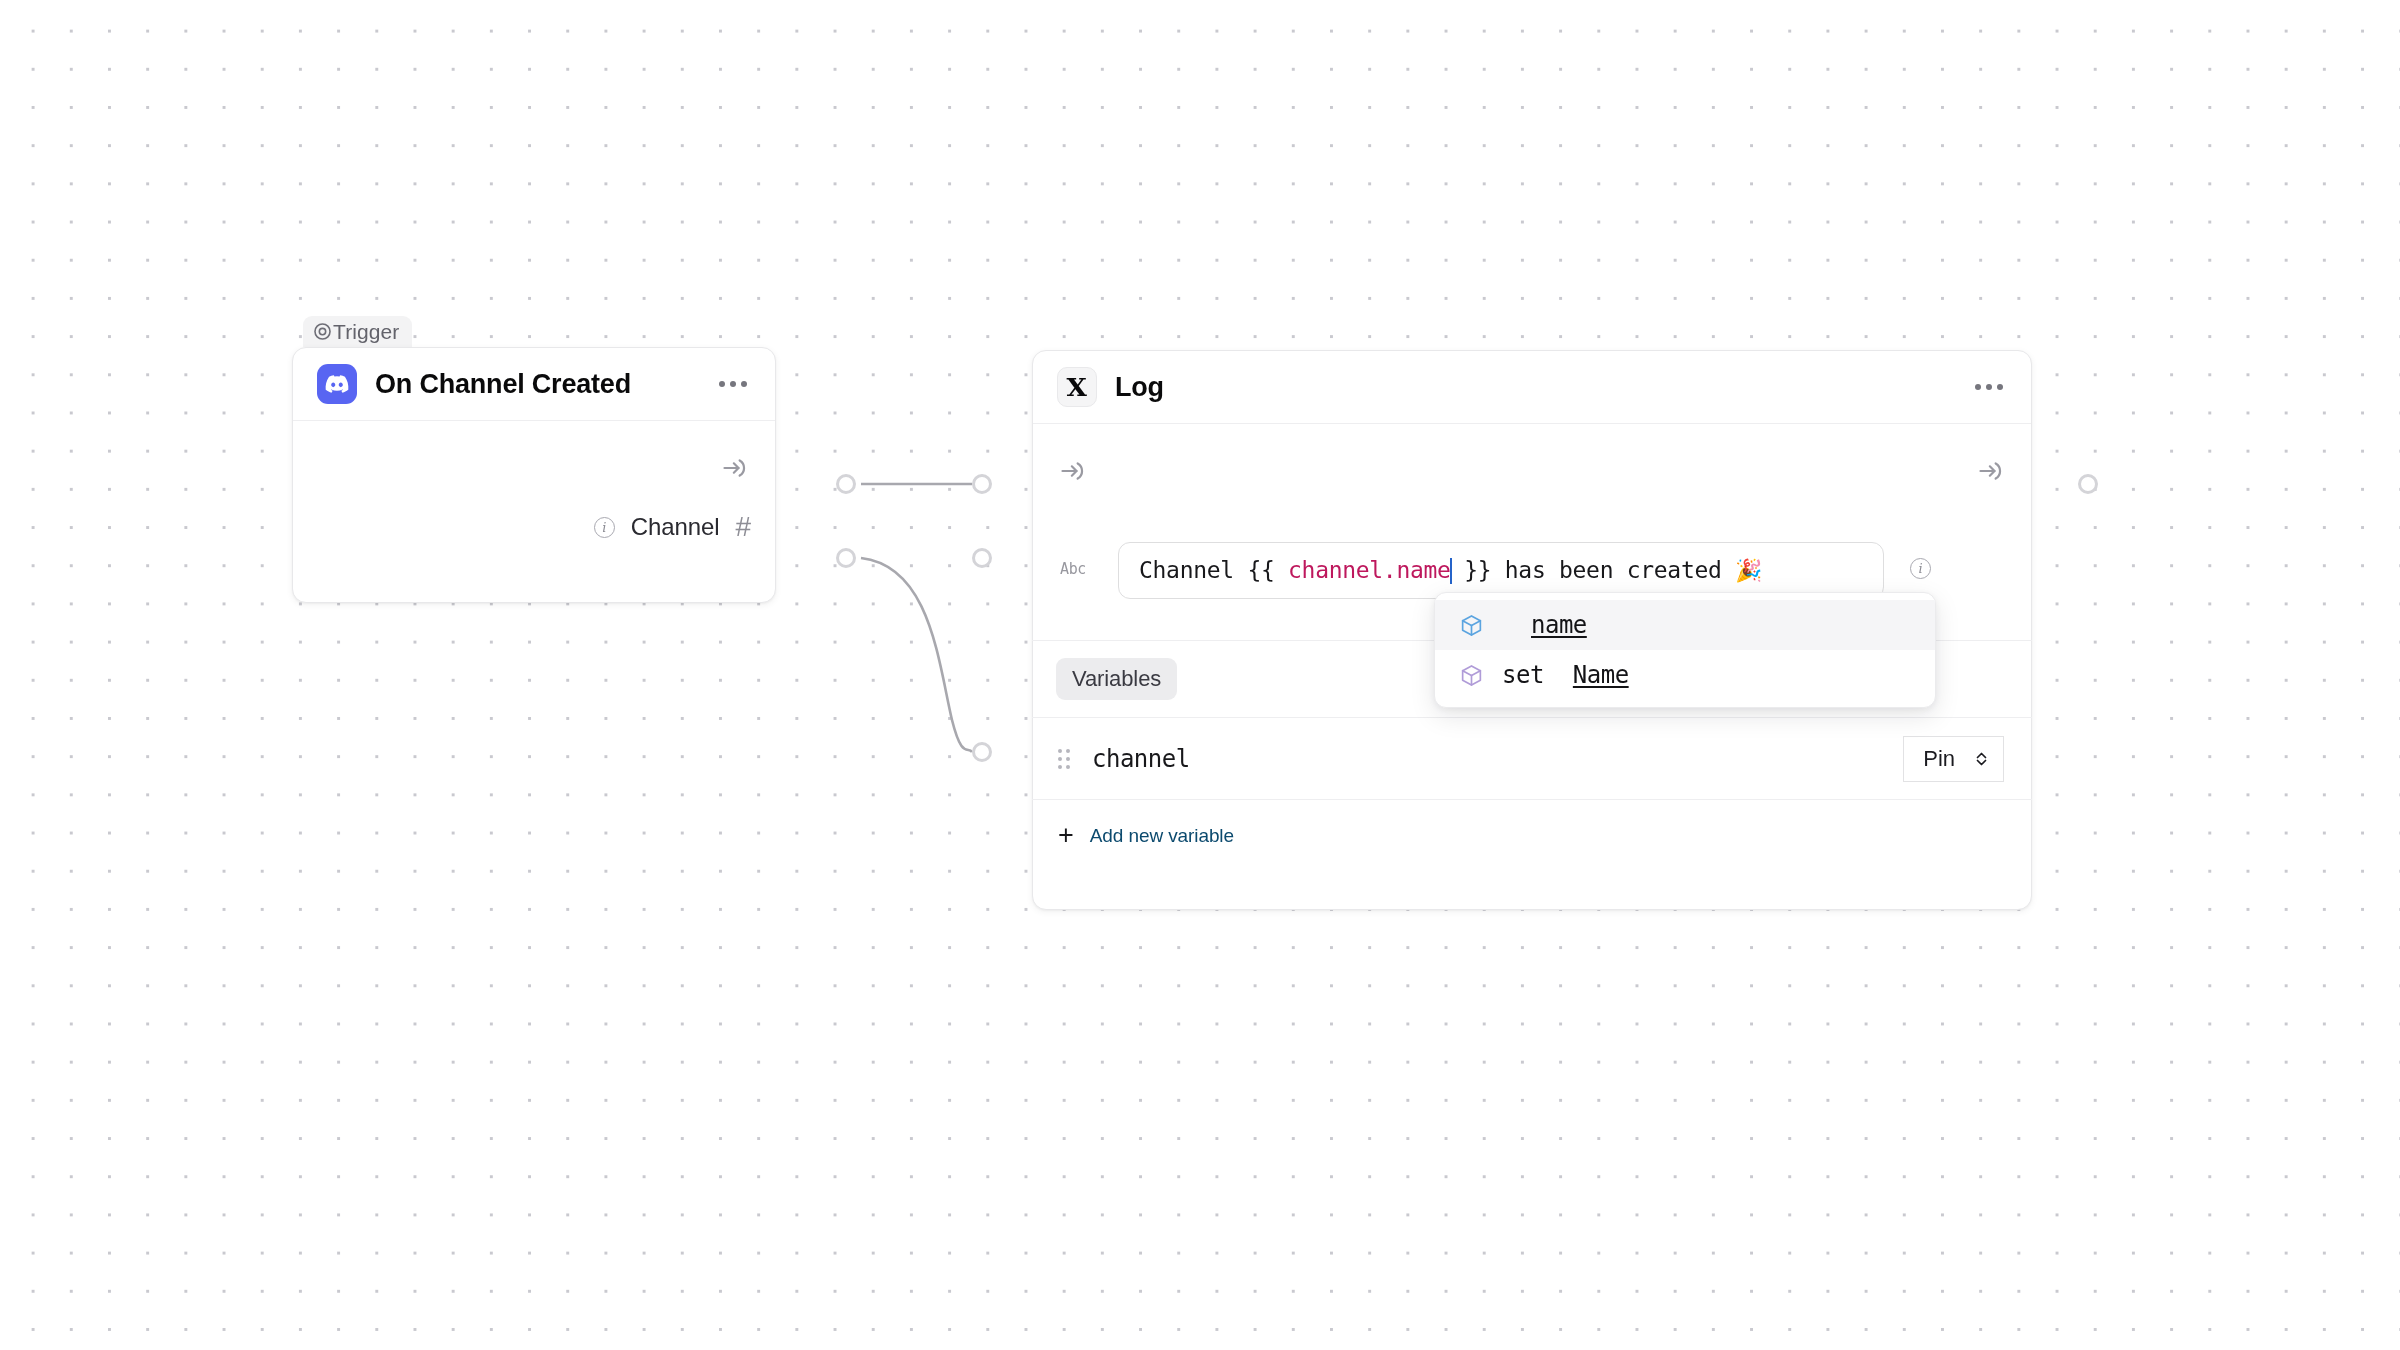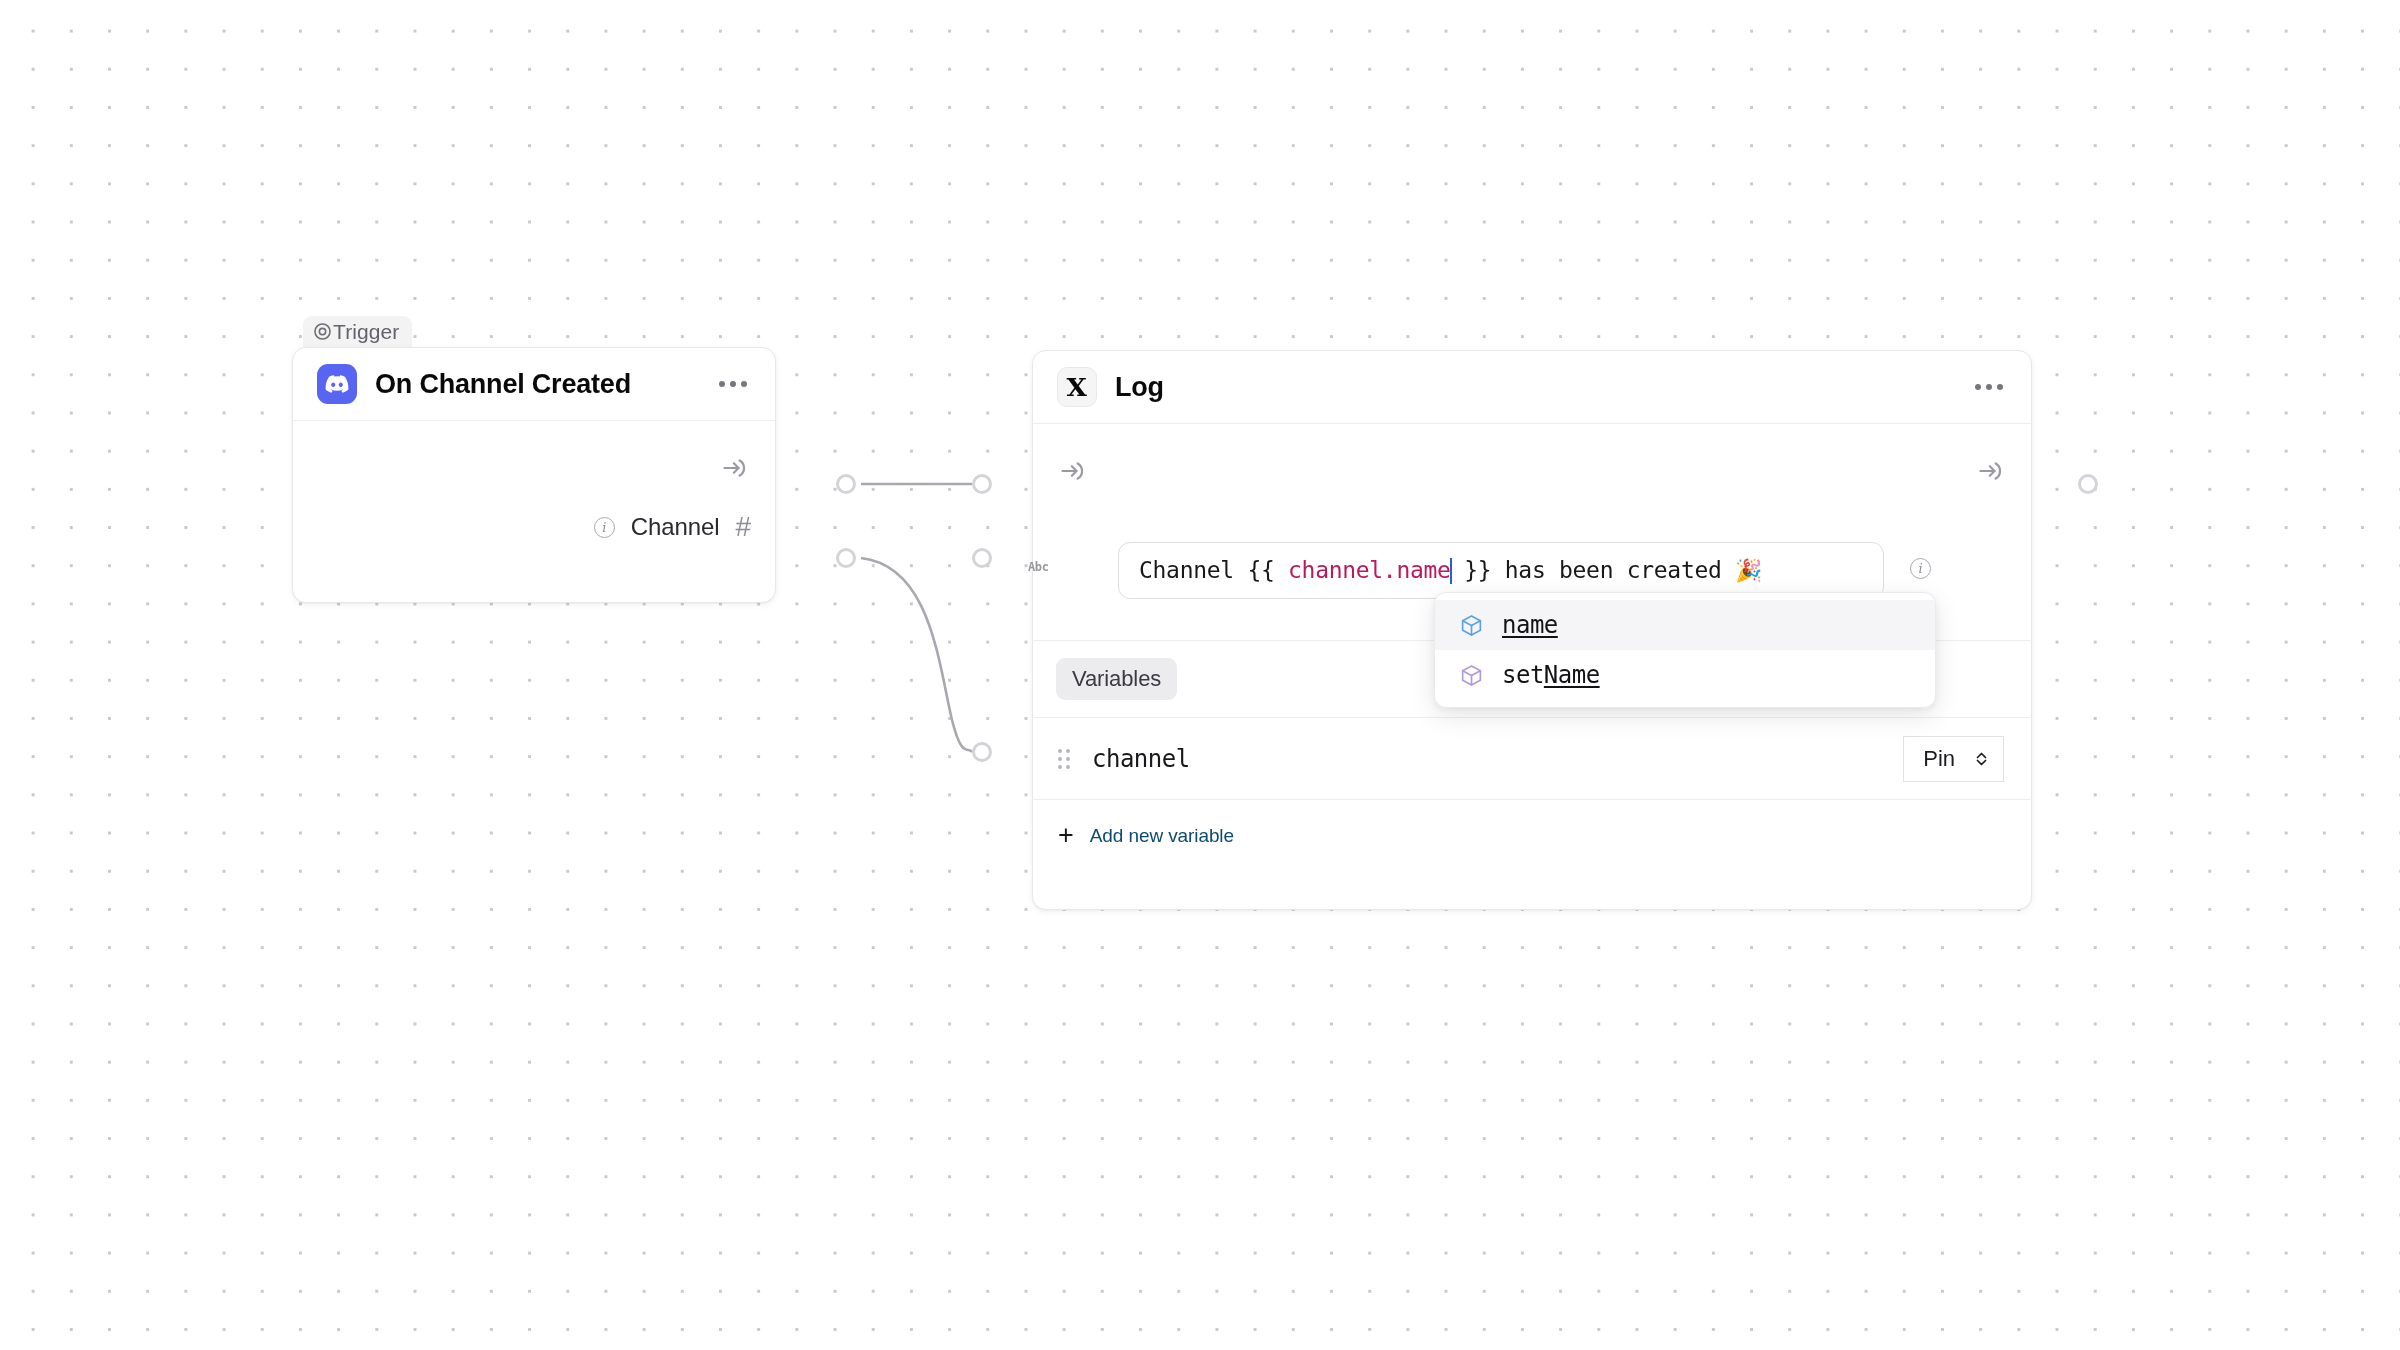--- a/index.html
+++ b/index.html
@@ -177,28 +177,27 @@
     color: #8e8e96;
     font-weight: 300;
     line-height: 1;
   }
 
   
   .log-body { position: relative; }
 
   .abc-label {
     position: absolute;
-    left: 1028px;
+    left: 1060px;
     top: 560px;
     font-family: "DejaVu Sans Mono", monospace;
-    font-size: 12px;
+    font-size: 15px;
     color: #98989f;
     letter-spacing: -0.4px;
     z-index: 6;
-    font-weight: bold;
   }
 
   .text-input {
     position: absolute;
     left: 1118px;
     top: 542px;
     width: 766px;
     height: 57px;
     background: #ffffff;
     border: 1.5px solid #dededf;
@@ -256,21 +255,21 @@
     padding: 0 24px;
     cursor: pointer;
   }
   .ac-item.selected { background: #f5f5f7; }
   .ac-label {
     font-family: "DejaVu Sans Mono", monospace;
     font-size: 24px;
     color: #131316;
     letter-spacing: -0.5px;
   }
-  .ac-label u { text-decoration: underline; text-underline-offset: 3px; }
+  .ac-label u { text-decoration: underline; text-underline-offset: 3px; margin-left: 29px; }
 
   
   .var-tabs {
     position: absolute;
     left: 1032px;
     top: 640px;
     width: 1000px;
     height: 77px;
     border-top: 1.5px solid #eeeef0;
     display: flex;

